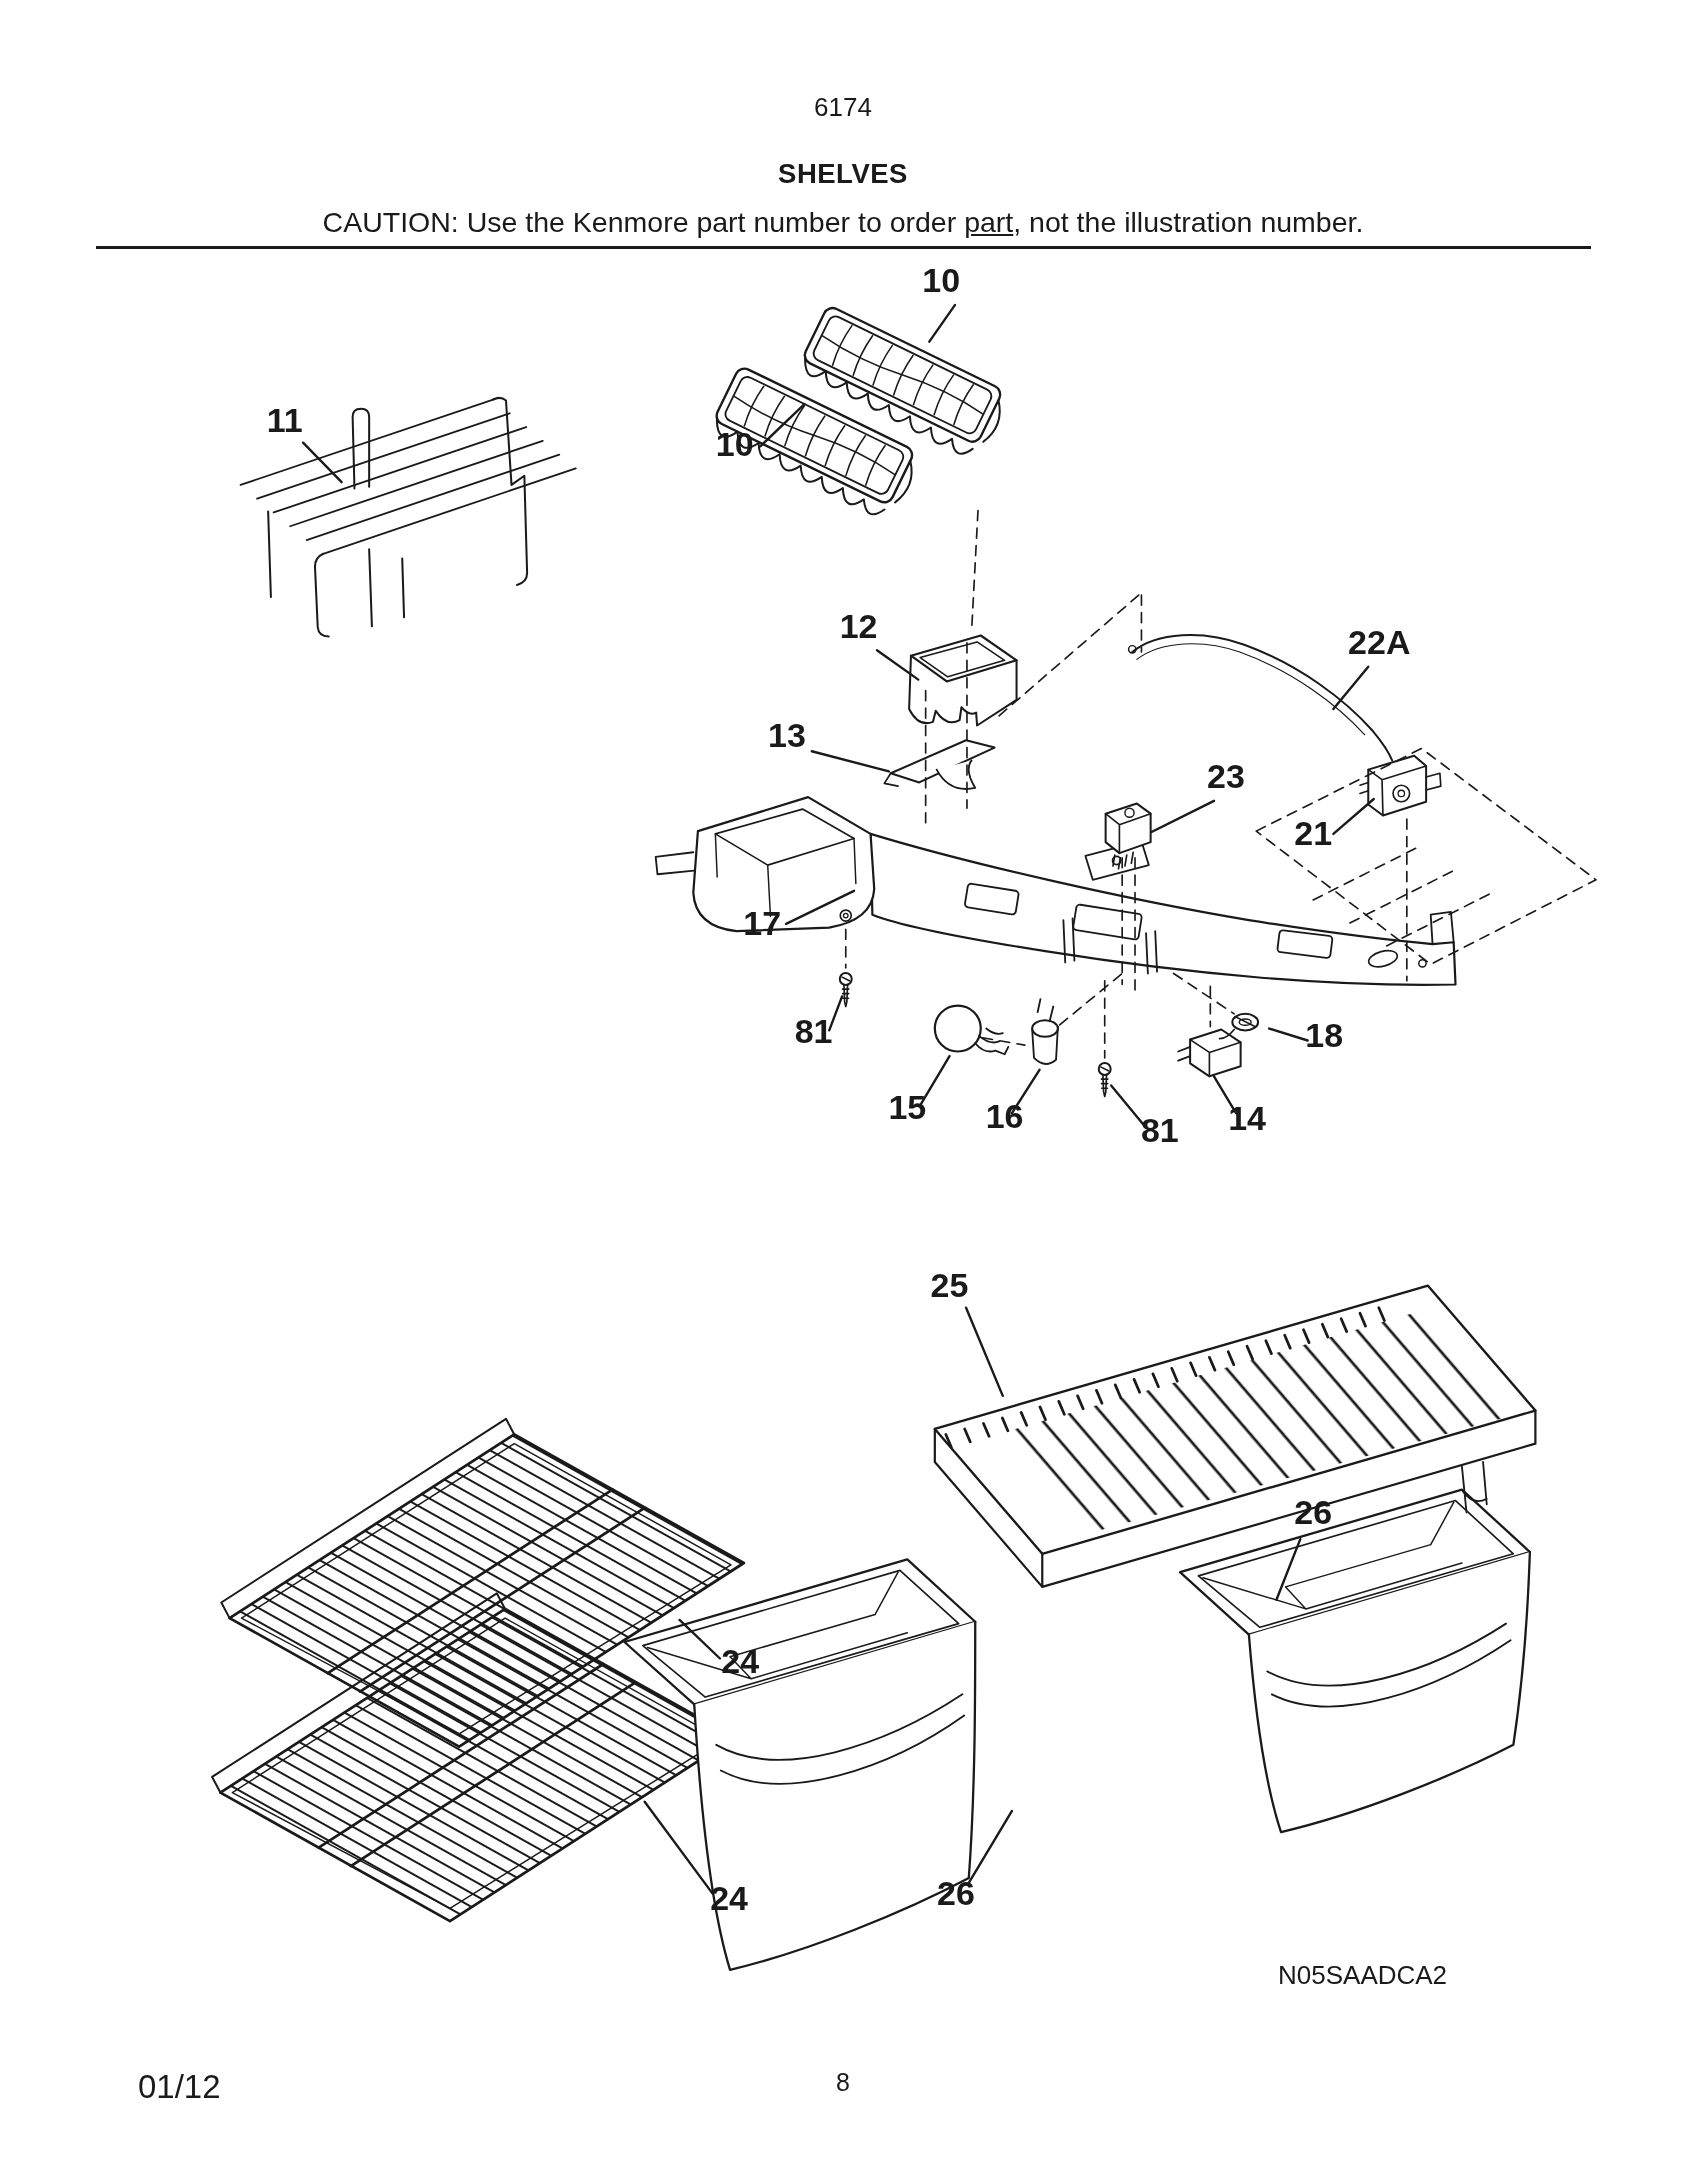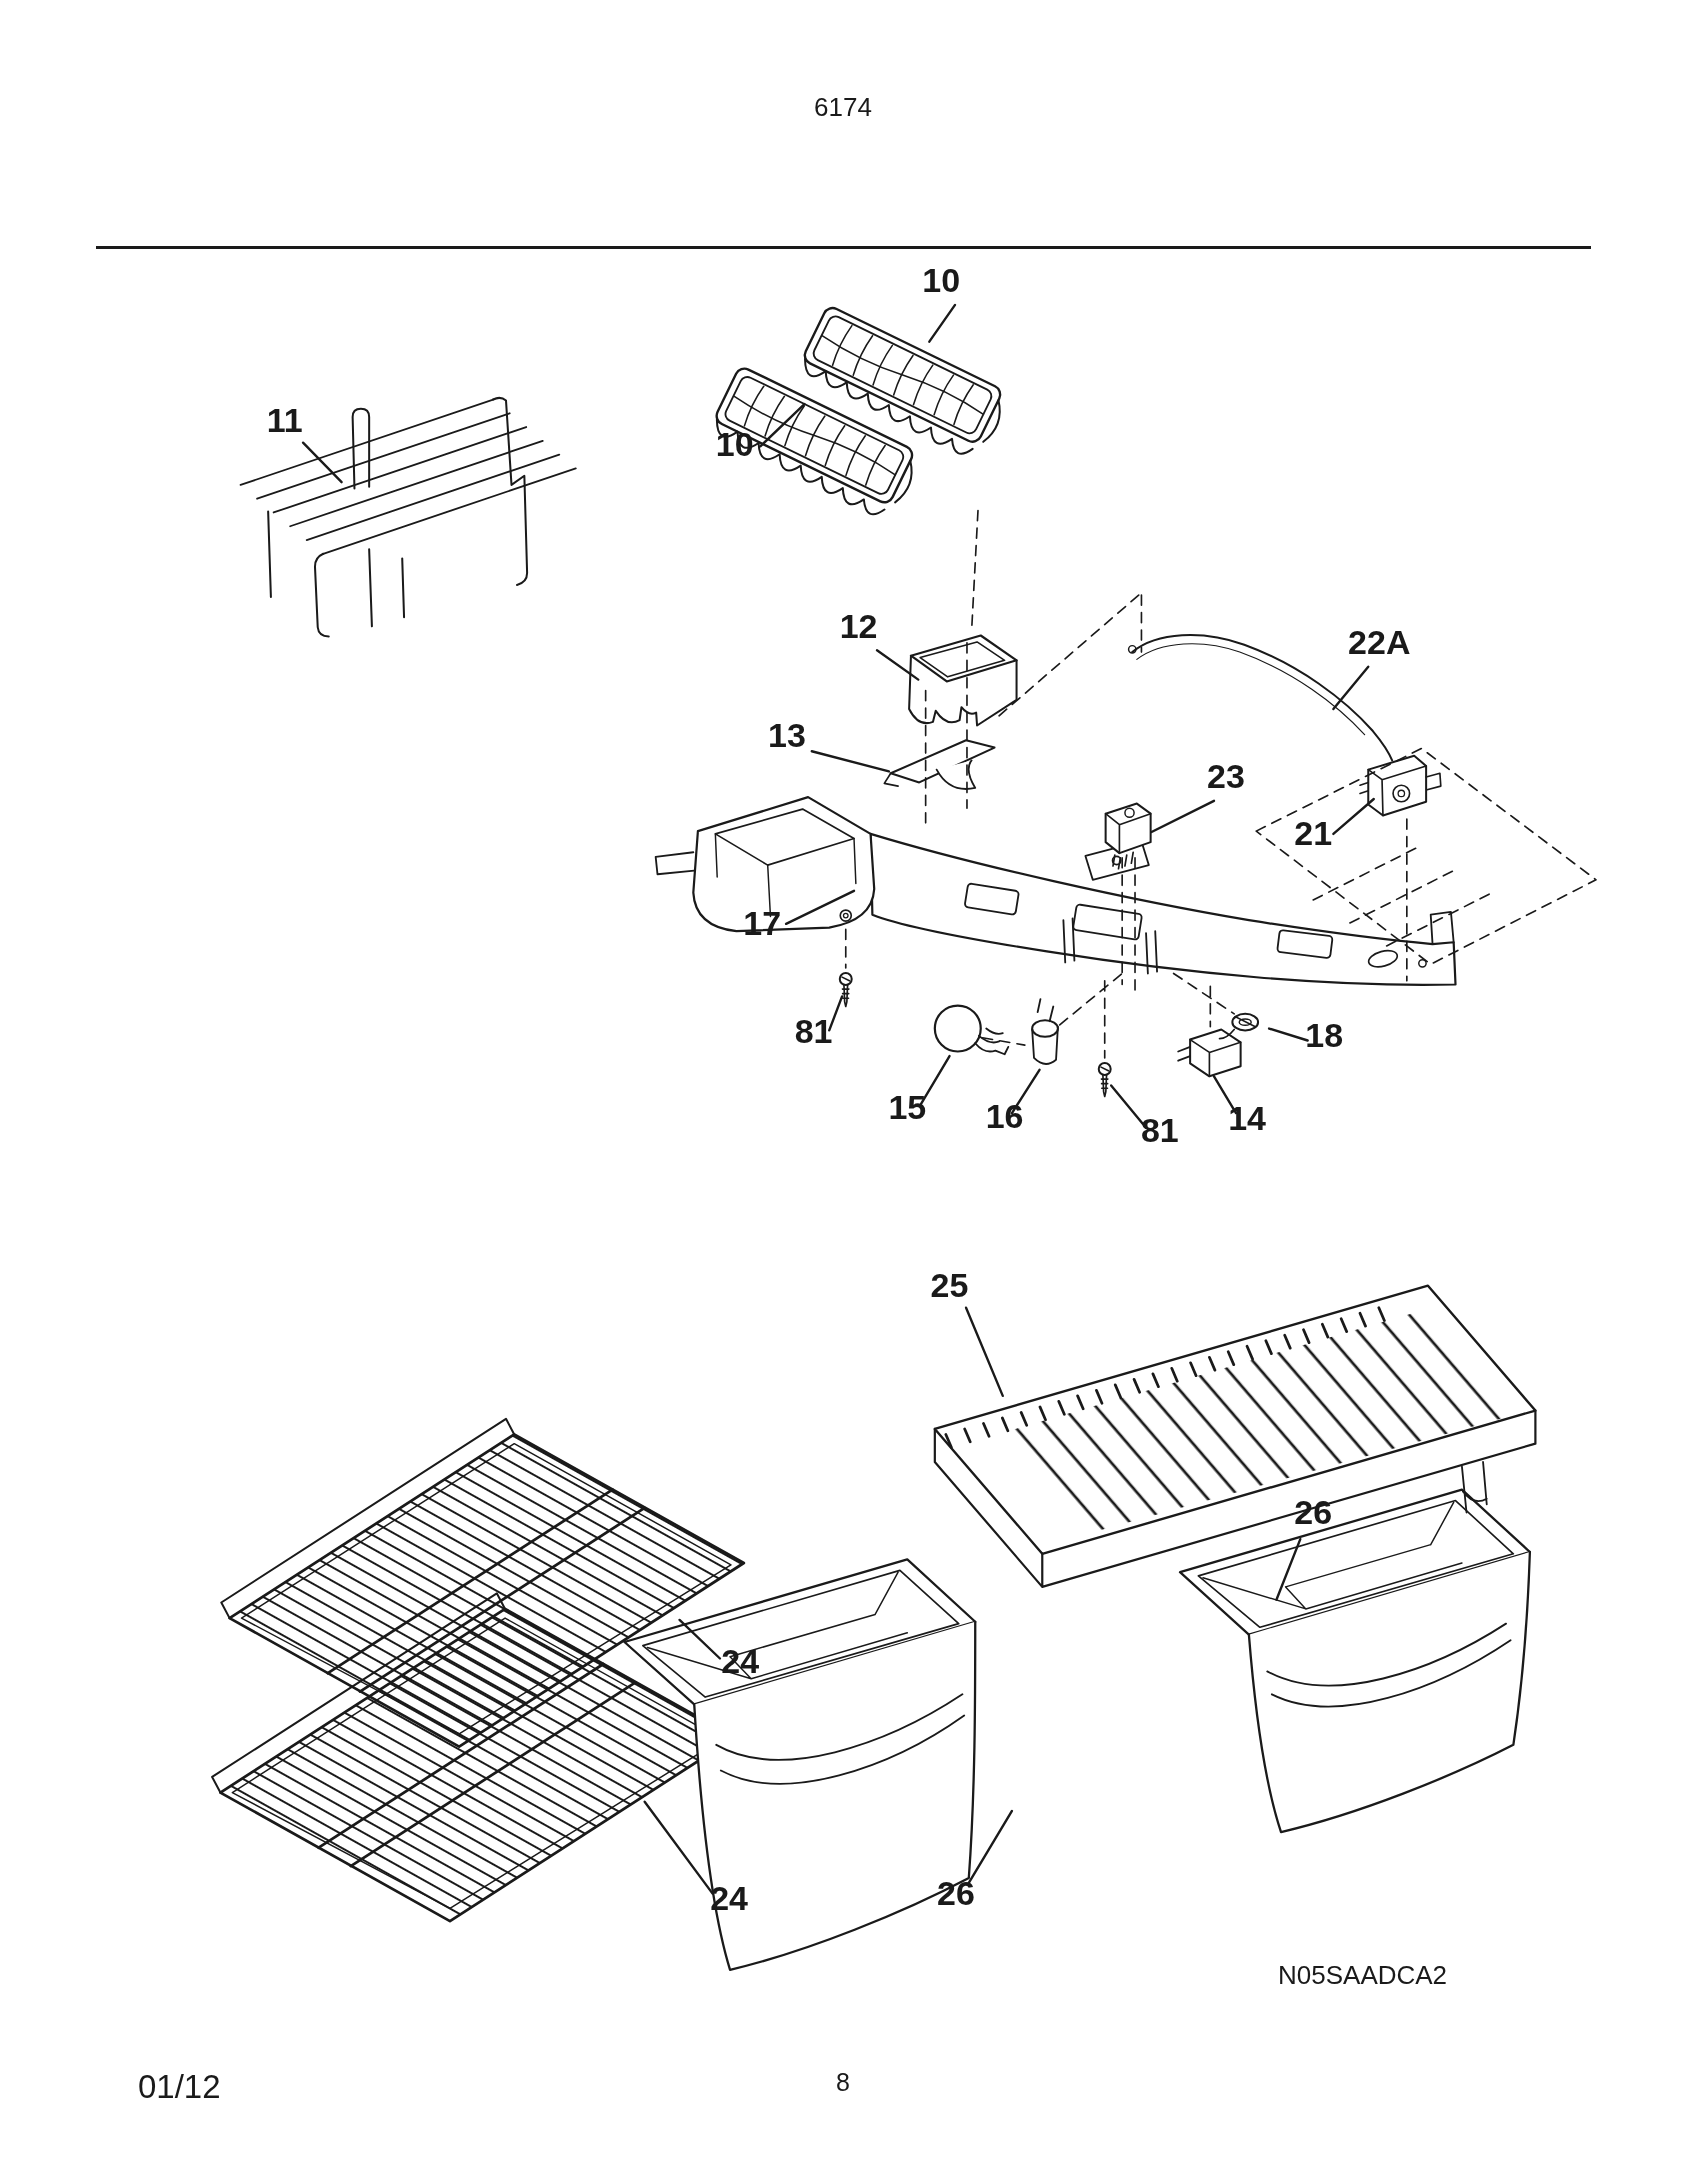--- a/index.html
+++ b/index.html
@@ -17,20 +17,22 @@
   svg{position:absolute;left:0;top:0;}
   svg *{vector-effect:none;}
   .callout{font-family:"Liberation Sans",sans-serif;font-size:37px;font-weight:bold;fill:#1a1a1a;}
 </style>
 </head>
 <body>
 
 <div id="page">
 
   <div id="docnum" class="ctr">6174</div>
+  <div id="title" class="ctr">SHELVES</div>
+  <div id="caution" class="ctr"><span>CAUTION: Use the Kenmore part number to order </span><span class="u">part</span><span>, not the illustration number.</span></div>
   <div id="rule"></div>
 
   <svg width="1686" height="2182" viewBox="0 0 1836 2376" fill="none" stroke="#1a1a1a" stroke-width="2.2" stroke-linecap="round" stroke-linejoin="round">
     <defs>
       <pattern id="wirepat" width="40" height="13" patternUnits="userSpaceOnUse" patternTransform="rotate(29.25)">
         <path d="M0,6.5 H40" stroke="#1a1a1a" stroke-width="2.2"></path>
       </pattern>
       <pattern id="ribpat" width="40" height="27" patternUnits="userSpaceOnUse" patternTransform="rotate(49.3)">
         <path d="M0,13 H40" stroke="#1a1a1a" stroke-width="3"></path>
       </pattern>

